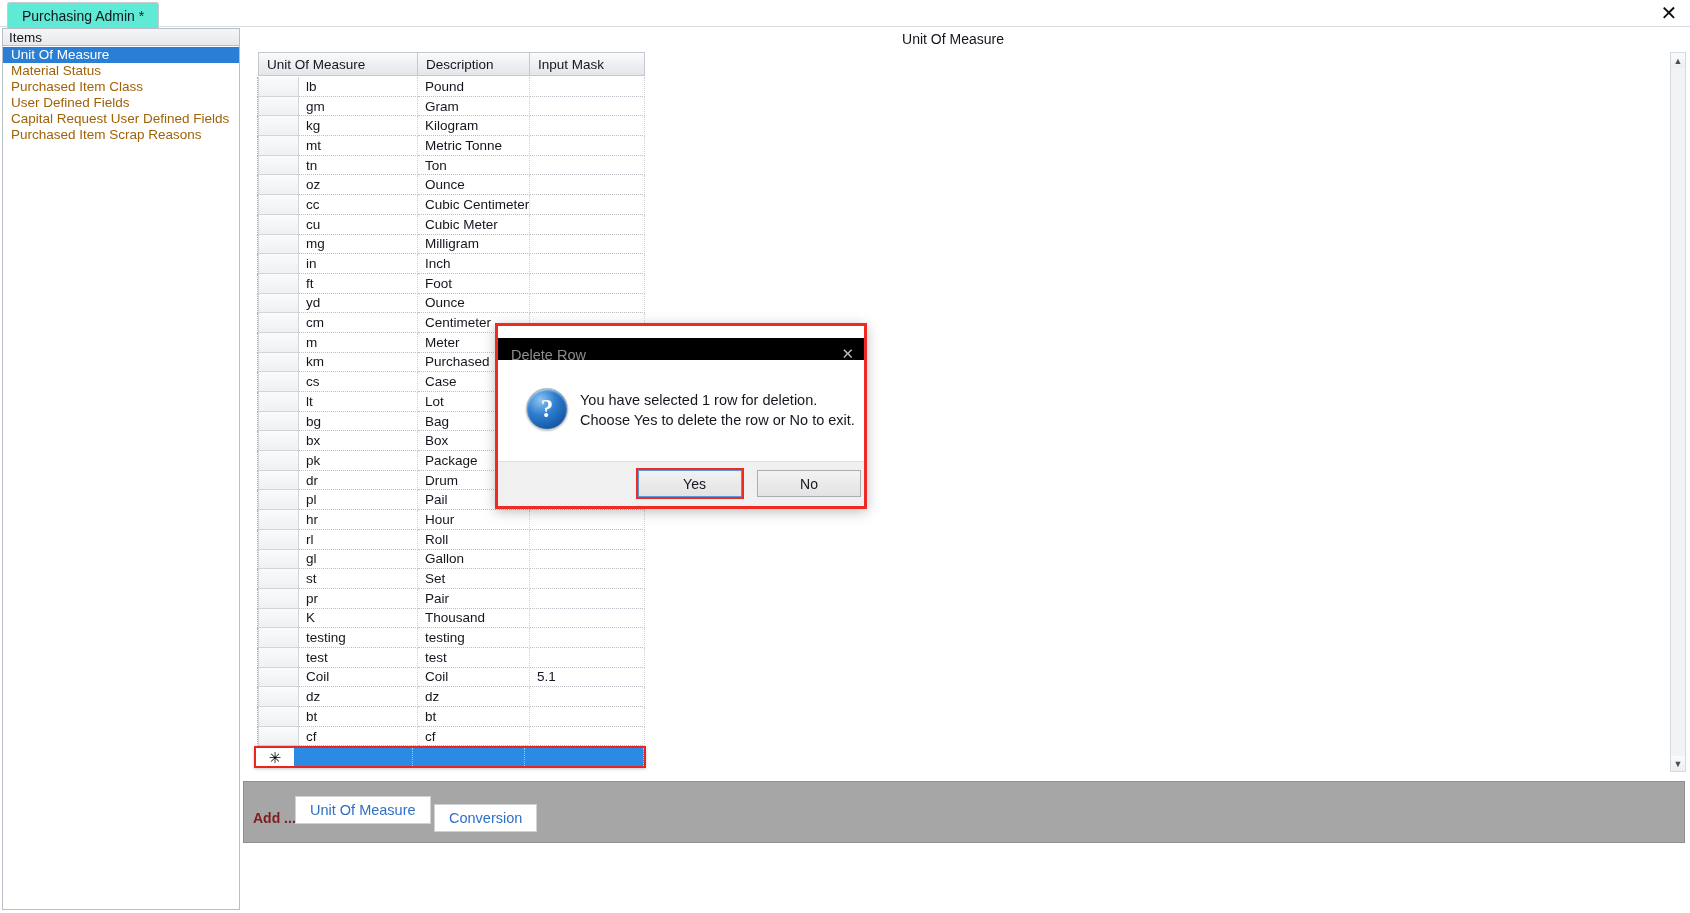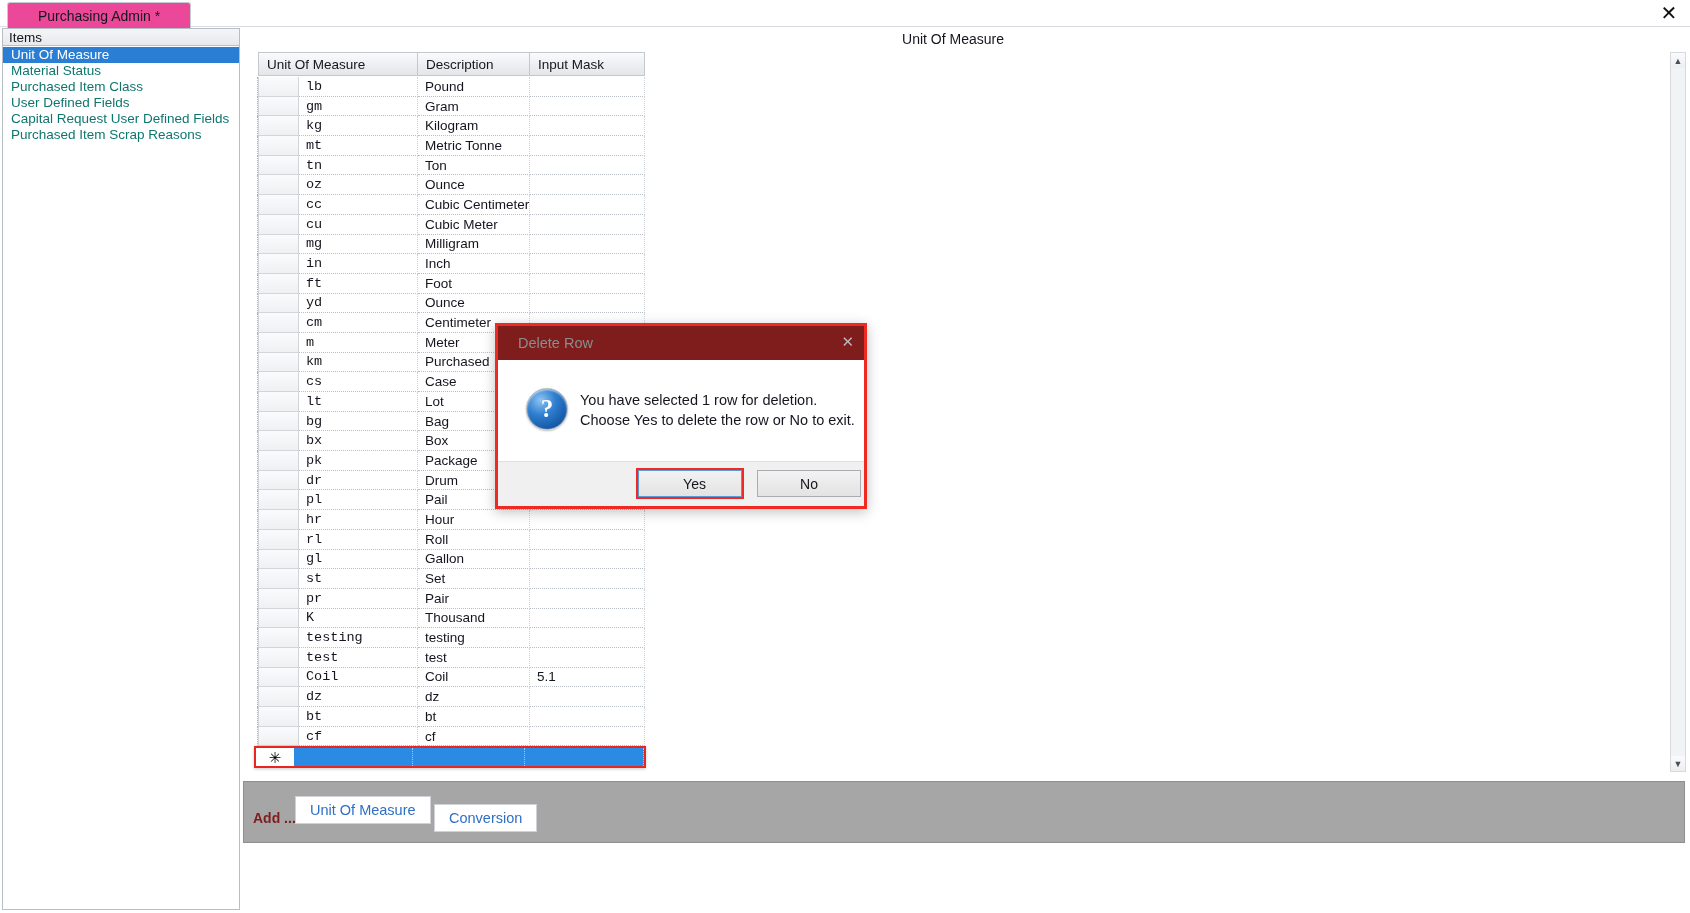--- a/index.html
+++ b/index.html
@@ -18,24 +18,24 @@
   .tabstrip{
     position:absolute;left:0;top:0;width:1690px;height:27px;
     background:#ffffff;
   }
   .tabstrip:after{
     content:"";position:absolute;left:0;bottom:0;width:1690px;height:1px;
     background:#d9dde2;
   }
   .tab-main{
     position:absolute;left:7px;top:2px;height:25px;
-    padding:0 30px;
+    padding:0 14px;
     display:flex;align-items:center;
     border:1px solid #c6cbd1;border-bottom:none;
-    background:#ec4899;
+    background:#5eead4;
     border-radius:3px 3px 0 0;
     font-size:14px;
     color:#15151f;
     white-space:nowrap;
     z-index:3;
   }
   .tab-shadow{
     position:absolute;left:138px;top:3px;width:2px;height:23px;
     background:#c8cdd3;
   }
@@ -65,21 +65,21 @@
     color:#14141e;
   }
   .left-list{
     position:absolute;left:0;top:18px;width:100%;
     padding:0;margin:0;list-style:none;
   }
   .left-list li{
     height:16px;line-height:16px;
     padding-left:8px;
     font-size:13.5px;
-    color:#0f766e;
+    color:#a16207;
     white-space:nowrap;
     cursor:default;
   }
   .left-list li.sel{
     background:#2a7fd4;
     color:#ffffff;
   }
 
   
   .main{
@@ -141,21 +141,21 @@
     box-sizing:border-box;
     border-bottom:1px dotted #b9bec5;
     border-right:1px dotted #cdd2d8;
     display:flex;align-items:center;
     padding-left:7px;
     font-size:13.5px;
     color:#15151f;
     white-space:nowrap;
     overflow:hidden;
   }
-  .cell.c0{width:119px;font-family:Liberation Mono, monospace;}
+  .cell.c0{width:119px;}
   .cell.c1{width:112px;}
   .cell.c2{width:115px;}
 
   
   .grow.newrow{
     height:22px;
     border:2px solid #e8251f;
     box-sizing:border-box;
     margin-left:8px;
     width:392px;
@@ -225,27 +225,27 @@
   
   .dlg{
     position:absolute;left:495px;top:323px;width:372px;height:186px;
     border:3px solid #ef2a22;
     background:#ffffff;
     box-sizing:border-box;
     box-shadow:0 3px 12px rgba(0,0,0,.25);
     z-index:40;
   }
   .dlg-title{
-    position:absolute;left:0;top:0;width:100%;height:34px;
+    position:absolute;left:0;top:12px;width:100%;height:34px;
     box-sizing:border-box;
     display:flex;align-items:center;
-    padding-left:20px;
+    padding-left:13px;
     font-size:14.5px;
     color:#8d8d8d;
-    background:#7f1d1d;
+    background:#000000;
   }
   .dlg-x{
     position:absolute;right:10px;top:7px;
     font-size:15px;color:#b9b9b9;
     cursor:pointer;
   }
   .dlg-body{
     position:absolute;left:0;top:34px;width:100%;height:107px;
     background:#ffffff;
     box-sizing:border-box;

